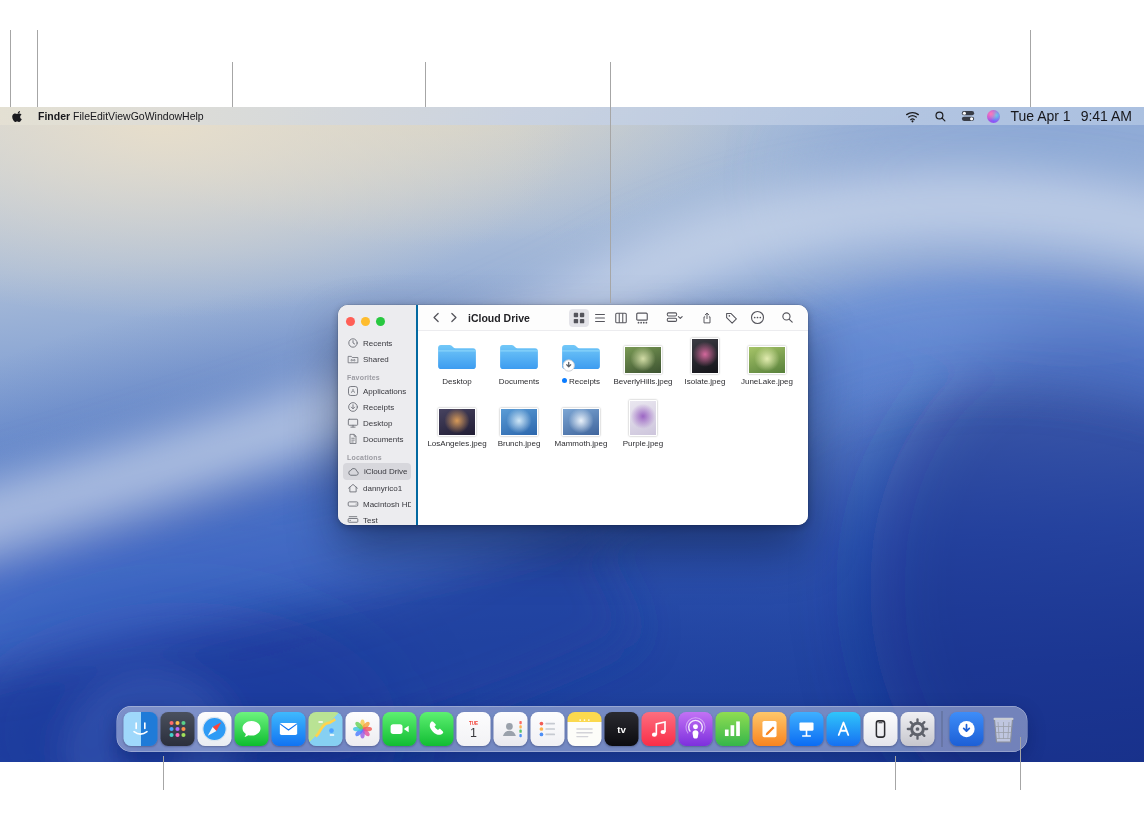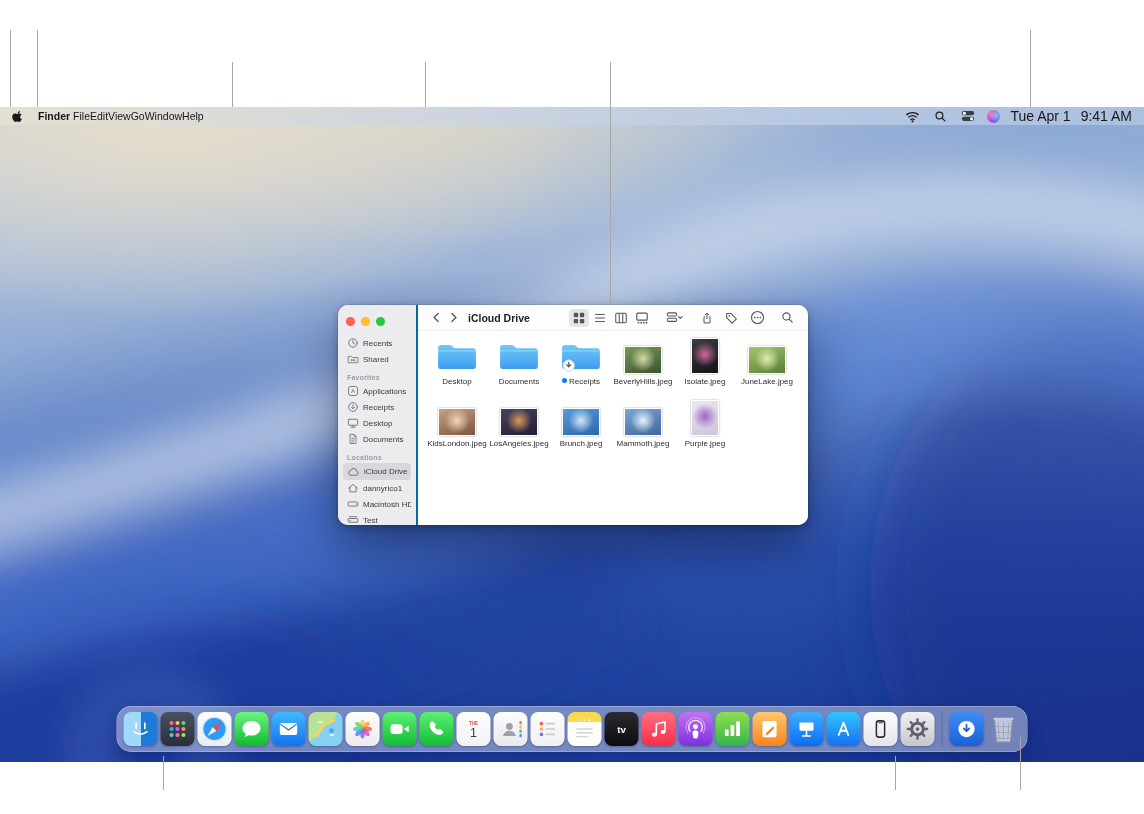--- a/index.html
+++ b/index.html
@@ -422,26 +422,20 @@
             <div class="flabel">Isolate.jpeg</div>
           </div>
           <div class="cell">
             <div class="iconbox">
               <div class="thumb landscape" style="background: radial-gradient(circle at 50% 45%, rgb(226, 236, 176) 0%, rgba(0, 0, 0, 0) 55%), linear-gradient(160deg, rgb(166, 196, 104), rgb(86, 127, 58));"></div>
             </div>
             <div class="flabel">JuneLake.jpeg</div>
           </div>
           <div class="cell">
             <div class="iconbox">
-              <div class="thumb landscape" style="background: radial-gradient(circle at 50% 45%, rgb(236, 214, 186) 0%, rgba(0, 0, 0, 0) 55%), linear-gradient(160deg, rgb(199, 162, 132), rgb(124, 84, 64));"></div>
-            </div>
-            <div class="flabel">KidsLondon.jpeg</div>
-          </div>
-          <div class="cell">
-            <div class="iconbox">
               <div class="thumb landscape" style="background: radial-gradient(circle at 50% 45%, rgb(216, 154, 88) 0%, rgba(0, 0, 0, 0) 55%), linear-gradient(160deg, rgb(71, 67, 96), rgb(33, 29, 52));"></div>
             </div>
             <div class="flabel">LosAngeles.jpeg</div>
           </div>
           <div class="cell">
             <div class="iconbox">
               <div class="thumb landscape" style="background: radial-gradient(circle at 50% 45%, rgb(207, 230, 246) 0%, rgba(0, 0, 0, 0) 55%), linear-gradient(160deg, rgb(90, 156, 214), rgb(44, 102, 172));"></div>
             </div>
             <div class="flabel">Brunch.jpeg</div>
           </div>

